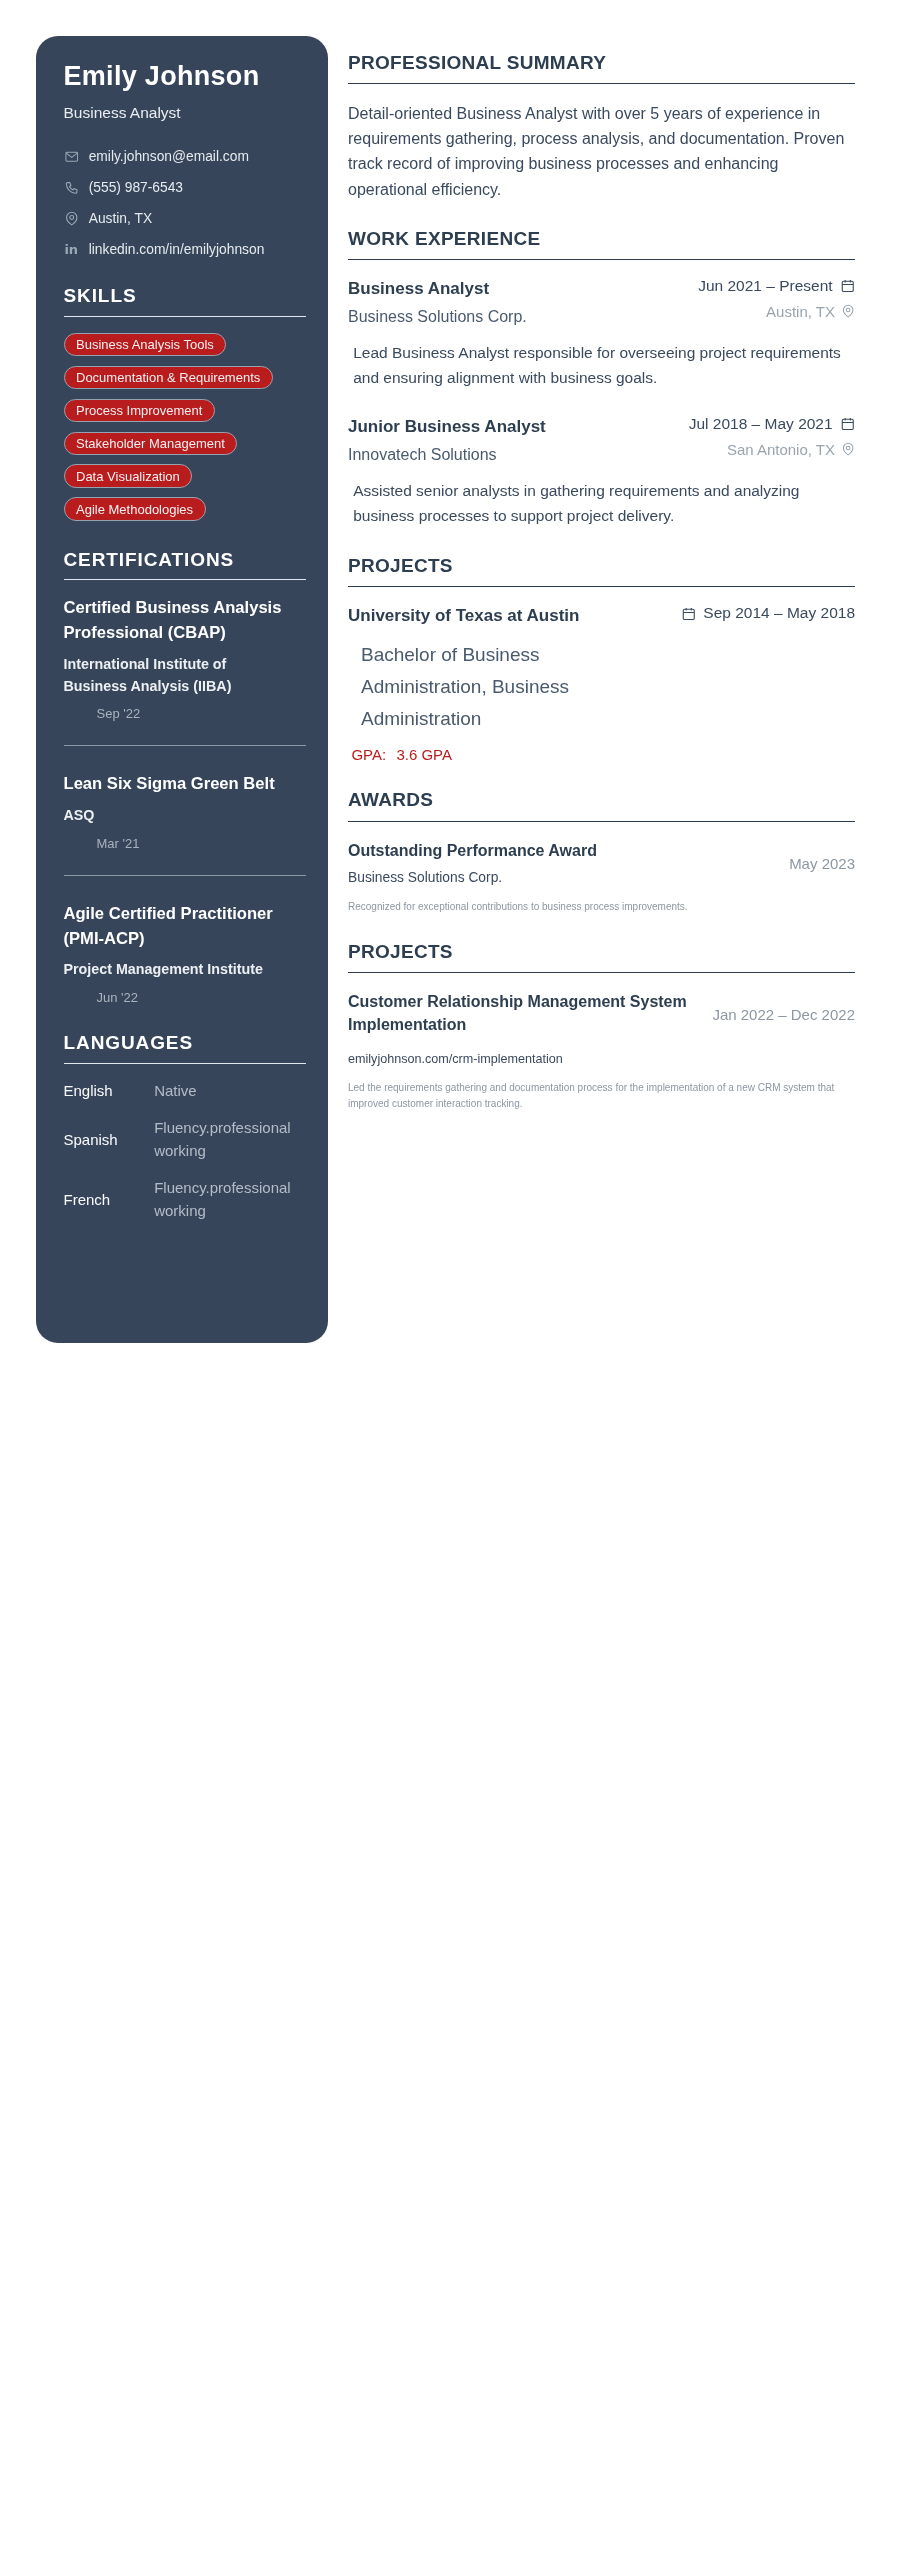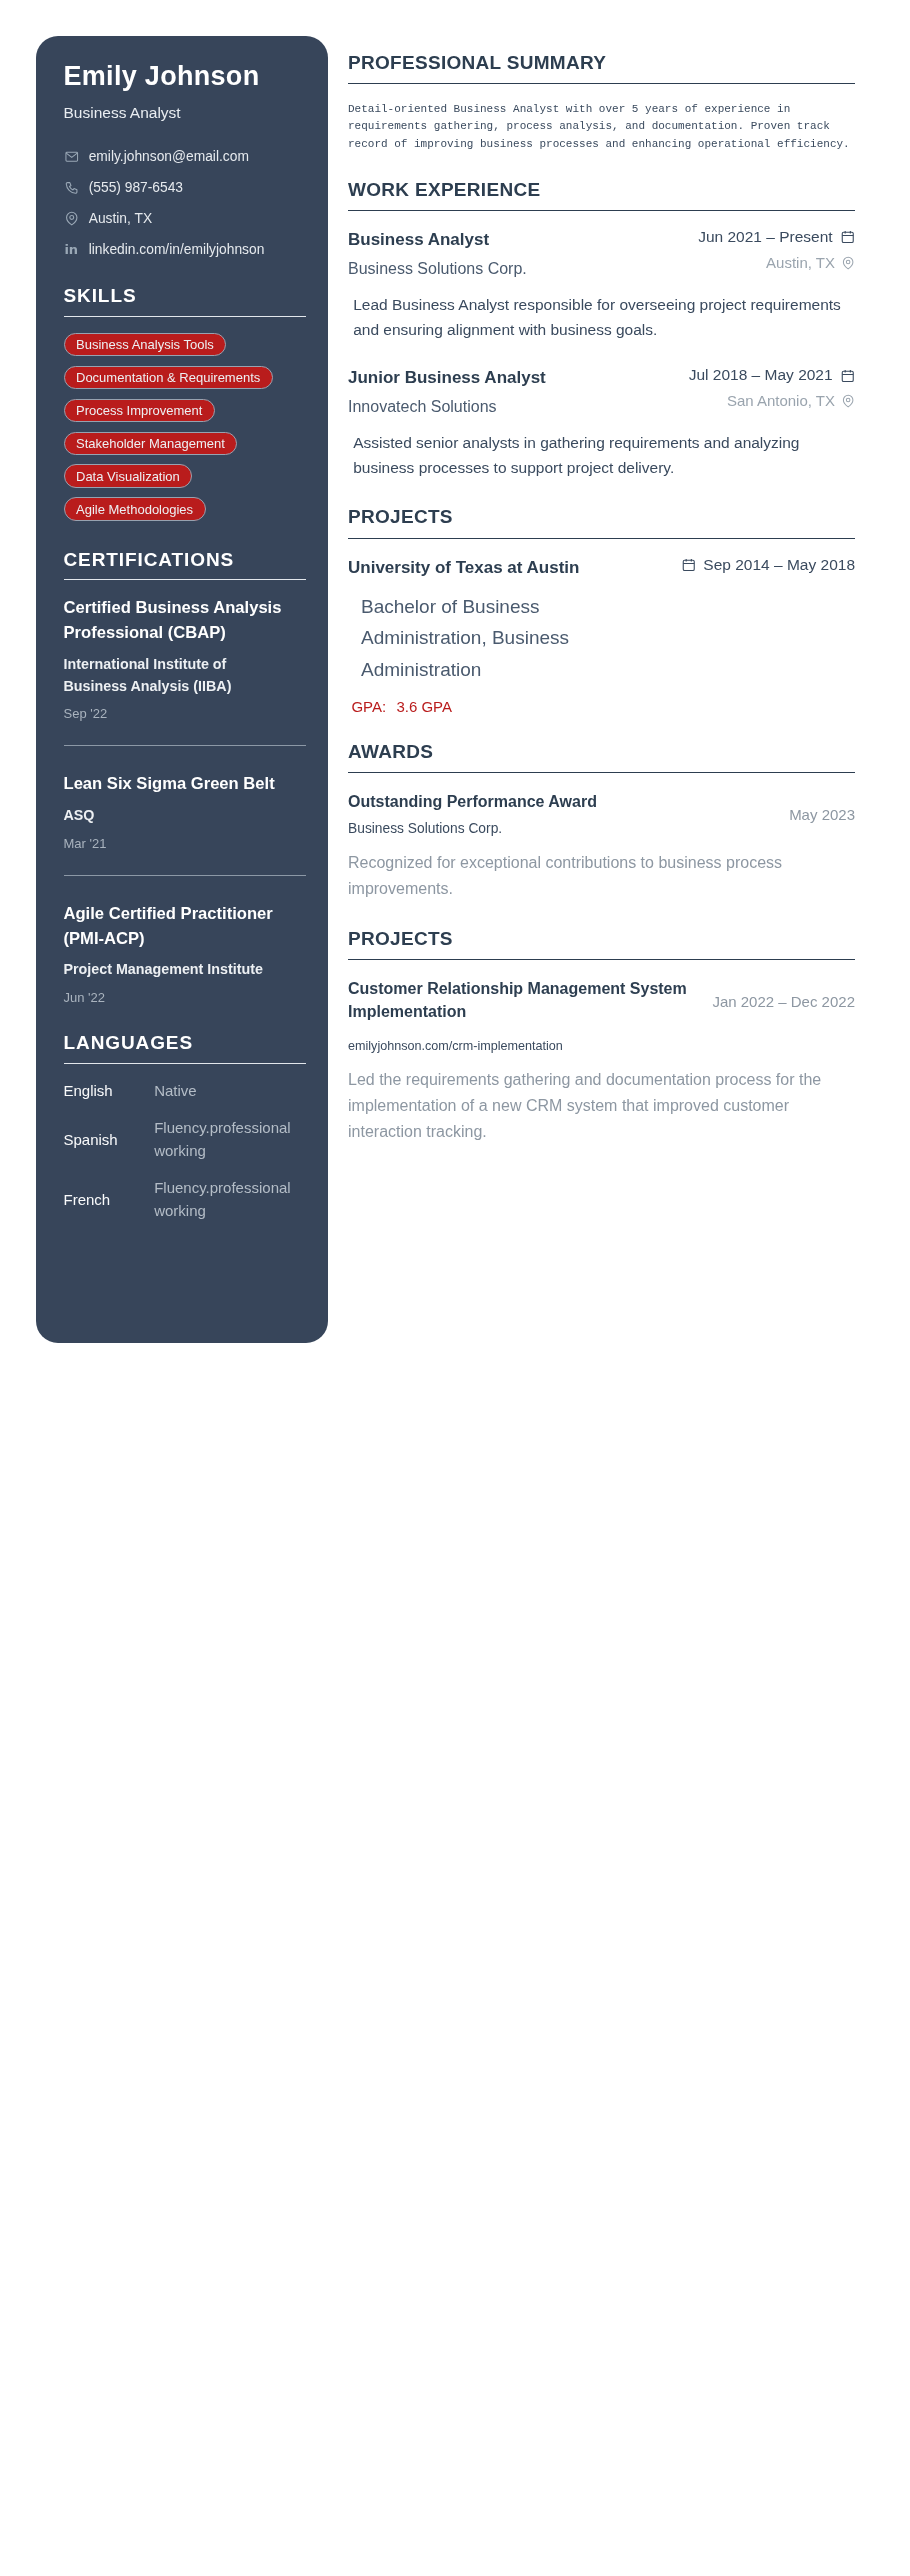--- a/index.html
+++ b/index.html
@@ -28,48 +28,48 @@
   .side-heading { font-size:19px; font-weight:700; color:#ffffff; letter-spacing:0.9px; margin-bottom:8.6px; }
   .side-rule { border:none; border-top:1.1px solid #E2E7EC; margin-bottom:16px; }
   .pill {
     width:fit-content; max-width:100%;
     border:1.1px solid #97A2B0; background:#b91c1c; color:#EDF0F3;
     border-radius:573px; padding:3.4px 11.5px; font-size:13px; margin-bottom:9.2px;
   }
   .cert-item { }
   .cert-name { font-size:16.6px; font-weight:700; color:#ffffff; line-height:1.5; margin-bottom:6.9px; max-width:241px; }
   .cert-issuer { font-size:14.3px; font-weight:700; color:#EDF0F3; line-height:1.55; margin-bottom:9.2px; max-width:229px; }
-  .cert-date { font-size:13px; color:#A9B3BE; }
+  .cert-date { font-size:13px; color:#A9B3BE;margin-left:33px; }
   .cert-divider { border:none; border-top:0.6px solid #8C98A6; margin:24px 0 26px; }
   .lang-row { display:grid; grid-template-columns:85px 1fr; column-gap:5.7px; align-items:center; margin-bottom:15px; }
   .lang-label { font-size:15px; color:#FAFBFC; }
   .lang-value { font-size:15px; color:#B4BDC7; line-height:1.5; }
   
   .content { flex:1; padding:16px 19px 23px 20px; color:#3A4A5E; }
   .section { margin-bottom:26px; }
   .sec-heading { font-size:19px; font-weight:700; letter-spacing:0.3px; color:#2D3E50; margin-bottom:9.2px; }
   .sec-rule { border:none; border-top:1.7px solid #2D3E50; margin-bottom:17px; }
-  .summary-text { font-size:11px; line-height:1.57; color:#3A4A5E;font-family:Liberation Mono, monospace; }
+  .summary-text { font-size:16px; line-height:1.57; color:#3A4A5E; }
   .entry { margin-bottom:24px; }
   .entry-header { display:flex; justify-content:space-between; align-items:flex-start; }
   .entry-left { max-width:447px; }
   .entry-title { font-size:17px; font-weight:700; color:#2D3E50; line-height:1.45; }
   .entry-company { font-size:16px; color:#4A5A6E; margin-top:6.9px; }
   .entry-right { text-align:right; flex-shrink:0; }
   .date-row { display:flex; align-items:center; justify-content:flex-end; gap:6.9px; font-size:15.5px; color:#3A4A5E; }
   .date-muted { color:#8D97A2; font-size:15px;margin-top:16px; }
   .loc-row { display:flex; align-items:center; justify-content:flex-end; gap:5.7px; font-size:15px; color:#9AA4AE; margin-top:8px; }
   .iicon { width:15.5px; height:15.5px; color:#3A4A5E; flex-shrink:0; }
   .iicon svg { width:100%; height:100%; display:block; }
   .iicon.muted { color:#9AA4AE; width:14.3px; height:14.3px; }
   .entry-desc { font-size:15.5px; line-height:1.6; color:#3A4A5E; margin-top:15px; padding-left:5.2px; }
   .edu-left { width:258px; }
   .edu-degree { font-size:19px; color:#4A5A6E; line-height:1.68; margin-top:10.3px;margin-left:13px; }
   .gpa-row { display:flex; gap:10.3px; font-size:15px; color:#b91c1c; margin-top:11.5px; padding-left:3.4px; }
-  .muted-desc { font-size:16px; line-height:1.62; color:#8D97A2; margin-top:13.8px; }
+  .muted-desc { font-size:10px; line-height:1.62; color:#8D97A2; margin-top:13.8px; }
   .award-issuer { font-size:13.8px; color:#3A4A5E; margin-top:8px; }
   .proj-link { font-size:12.6px; color:#3A4A5E; margin-top:16px; display:inline-block; }
 </style>
 </head>
 <body>
 
 <div class="doc">
 
   <aside class="sidebar">
     <div class="side-name">Emily Johnson</div>

